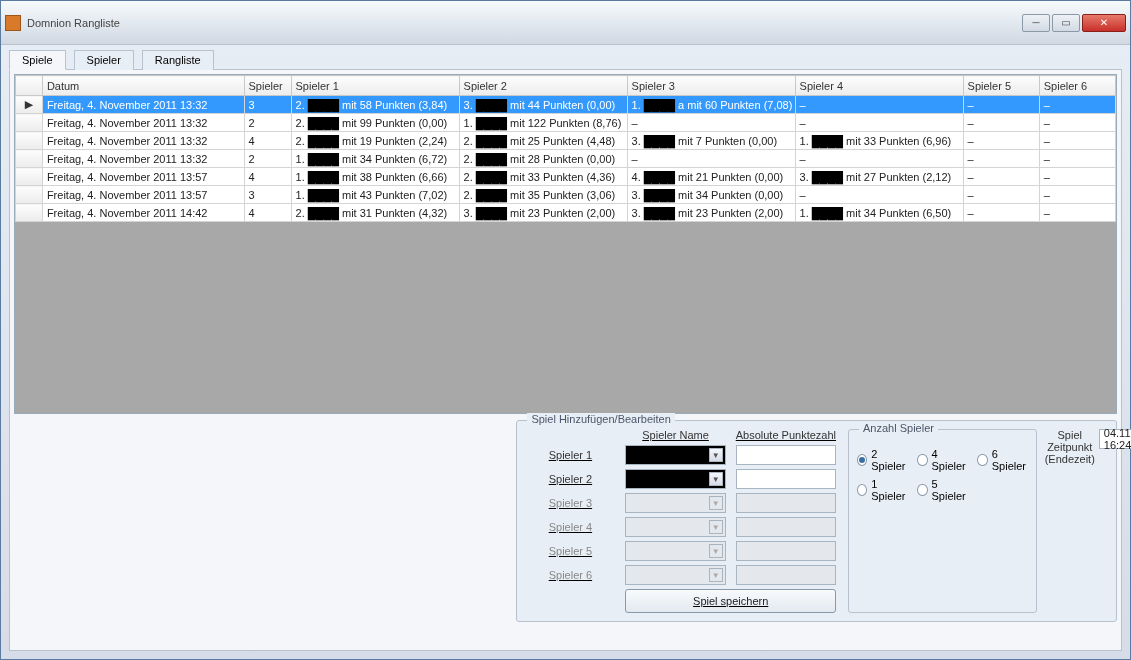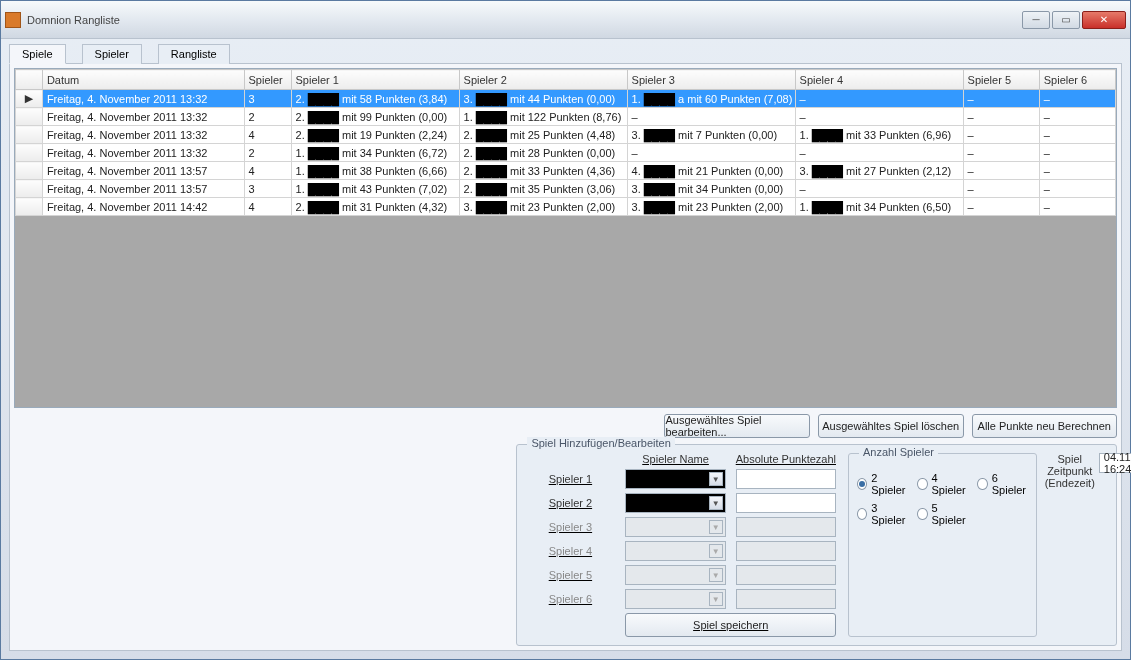--- a/index.html
+++ b/index.html
@@ -9,21 +9,21 @@
 
 .titlebar { height: 44px; background: linear-gradient(to bottom, #f7fafb 0%, #e3e9f0 50%, #d0d8e2 100%); display: flex; align-items: center; padding: 0 4px; border-bottom: 1px solid #b8c2ce; }
 .titlebar .app-icon { width: 16px; height: 16px; margin-right: 6px; background: #d97a2a; border: 1px solid #a05518; }
 .titlebar .title { flex: 1; color: #444; }
 .titlebar .win-btns { display: flex; gap: 2px; }
 .titlebar .win-btn { width: 28px; height: 18px; border: 1px solid #8a98a8; background: linear-gradient(to bottom, #eef2f6, #d2dae4); border-radius: 2px; display: flex; align-items: center; justify-content: center; color: #444; font-size: 10px; cursor: pointer; }
 .titlebar .win-btn.close { background: linear-gradient(to bottom, #e67a6a, #c9302a); border-color: #8a1f1a; color: #fff; width: 44px; }
 
 .client { flex: 1; padding: 4px 8px 8px 8px; display: flex; flex-direction: column; }
 
-.tabs { display: flex; gap: 16px; margin-bottom: 0; }
+.tabs { display: flex; gap: 8px; margin-bottom: 0; }
 .tab { padding: 3px 12px; border: 1px solid #b8c2ce; border-bottom: none; background: #e8eef5; cursor: pointer; position: relative; top: 1px; }
 .tab.active { background: #f4f6fa; border-bottom: 1px solid #f4f6fa; z-index: 2; }
 
 .tab-content { flex: 1; border: 1px solid #b8c2ce; background: #f4f6fa; padding: 4px; display: flex; flex-direction: column; gap: 6px; align-items: flex-end; }
 
 .grid-wrap { border: 1px solid #9ab; background: #a8a8a8; height: 340px; overflow: hidden; position: relative; }
 .grid { border-collapse: collapse; width: 100%; table-layout: fixed; }
 .grid th { background: linear-gradient(to bottom, #fdfdfd, #ececec); border: 1px solid #c8c8c8; padding: 3px 4px; text-align: left; font-weight: normal; color: #333; height: 20px; white-space: nowrap; overflow: hidden; }
 .grid td { background: #fff; border: 1px solid #d4d4d4; padding: 2px 4px; height: 18px; white-space: nowrap; overflow: hidden; color: #222; }
 .grid tr.selected td { background: #3399ff; color: #fff; }
@@ -184,25 +184,20 @@
                 <td>3. <span class="redact">████</span> mit 23 Punkten (2,00)</td>
                 <td>3. <span class="redact">████</span> mit 23 Punkten (2,00)</td>
                 <td>1. <span class="redact">████</span> mit 34 Punkten (6,50)</td>
                 <td>–</td>
                 <td>–</td>
               </tr>
             </tbody>
         </table>
       </div>
 
-      <div class="btn-row">
-        <div class="wbtn">Ausgewähltes Spiel bearbeiten...</div>
-        <div class="wbtn">Ausgewähltes Spiel löschen</div>
-        <div class="wbtn">Alle Punkte neu Berechnen</div>
-      </div>
 
       <div class="groupbox">
         <div class="legend">Spiel Hinzufügen/Bearbeiten</div>
 
         <div class="editor">
           <div class="left">
             <div></div>
             <div class="hdr">Spieler Name</div>
             <div class="hdr">Absolute Punktezahl</div>
 
@@ -259,21 +254,21 @@
                 <div class="radio">
                     <div class="dot"></div>
                     <span>4 Spieler</span>
                   </div>
                 <div class="radio">
                     <div class="dot"></div>
                     <span>6 Spieler</span>
                   </div>
                 <div class="radio">
                     <div class="dot"></div>
-                    <span>3 Spieler</span>
+                    <span>1 Spieler</span>
                   </div>
                 <div class="radio">
                     <div class="dot"></div>
                     <span>5 Spieler</span>
                   </div>
                 <div></div>
               </div>
             </div>
             <div style="flex:1"></div>
             <div class="time-lbl">Spiel Zeitpunkt (Endezeit)</div>

